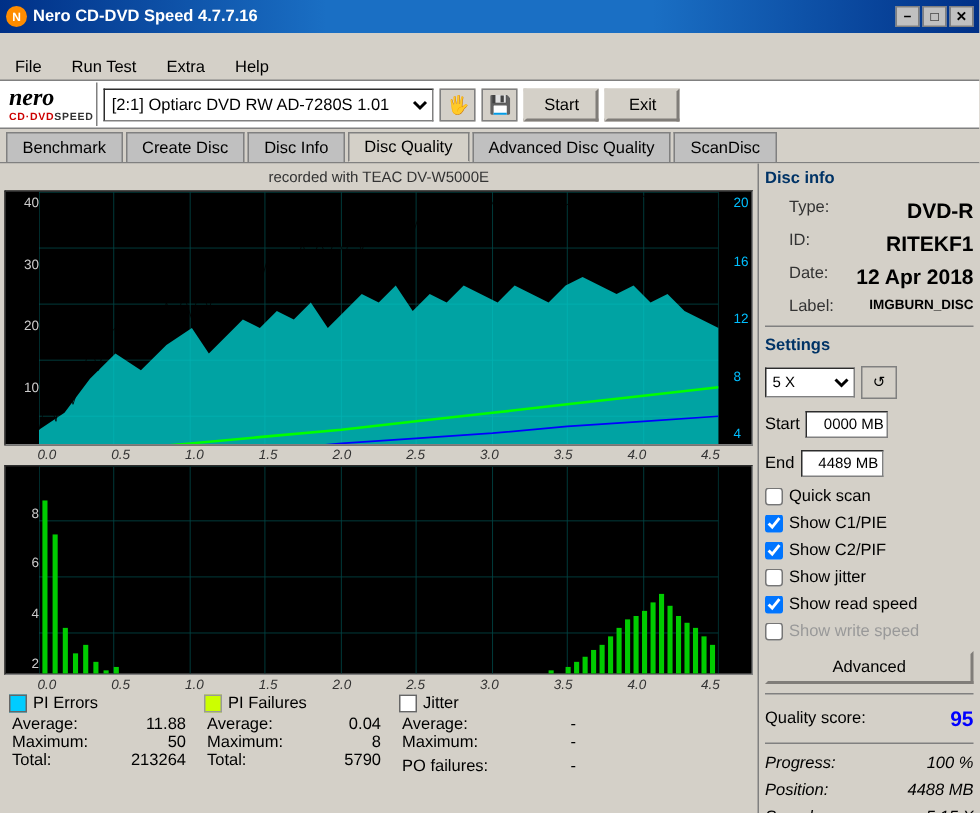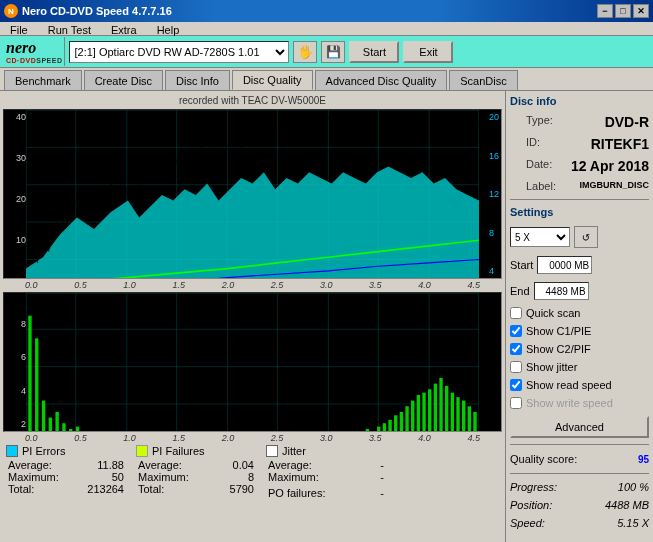--- a/index.html
+++ b/index.html
@@ -21,29 +21,29 @@
     .title-bar-icon { width: 14px; height: 14px; background: #ff8c00; border-radius: 50%; display: flex; align-items: center; justify-content: center; font-size: 8px; color: white; font-weight: bold; }
     .title-bar-buttons { display: flex; gap: 2px; }
     .title-bar-btn {
       width: 16px; height: 14px; background: #c0c0c0; border: 1px solid #808080;
       display: flex; align-items: center; justify-content: center; font-size: 9px;
       cursor: pointer; color: black;
     }
     
     
     .menu-bar {
-      background: #d4d0c8; height: 14px; display: flex; align-items: flex-start;
+      background: #d4d0c8; height: 32px; display: flex; align-items: flex-end;
       padding: 0 4px; gap: 8px; border-bottom: 1px solid #808080;
       font-size: 11px;
     }
     .menu-item { padding: 2px 6px; cursor: pointer; }
     
     
     .toolbar {
-      background: #5eead4; height: 32px; display: flex; align-items: center;
+      background: #ffffff; height: 32px; display: flex; align-items: center;
       padding: 2px 4px; gap: 4px; border-bottom: 1px solid #808080;
     }
     .drive-select {
       height: 22px; width: 220px; font-size: 11px; border: 1px inset #808080;
       background: white;
     }
     .toolbar-btn {
       height: 22px; padding: 0 8px; font-size: 11px; border: 2px outset #d4d0c8;
       background: #d4d0c8; cursor: pointer; min-width: 50px;
     }
@@ -154,21 +154,21 @@
     
     .checkbox-row { display: flex; align-items: flex-end; gap: 4px; padding: 1px 0; }
     .checkbox-row input[type=checkbox] { width: 12px; height: 12px; }
     
     .advanced-btn {
       width: 100%; height: 22px; font-size: 11px; border: 2px outset #d4d0c8;
       background: #d4d0c8; cursor: pointer; margin-top: 2px;
     }
     
     .quality-row { display: flex; align-items: center; justify-content: space-between; padding: 2px 0; }
-    .quality-score { color: #0000ff; font-weight: bold; font-size: 10px; }
+    .quality-score { color: #0000ff; font-weight: bold; font-size: 14px; }
     
     .progress-row { display: flex; justify-content: space-between; padding: 1px 0; font-size: 11px; font-style: italic; }
     
     
     .nero-logo {
       display: flex; align-items: center; gap: 4px; padding: 2px;
       border-right: 1px solid #808080;
     }
     .nero-text {
       font-size: 16px; font-weight: bold; color: black; font-style: italic;

